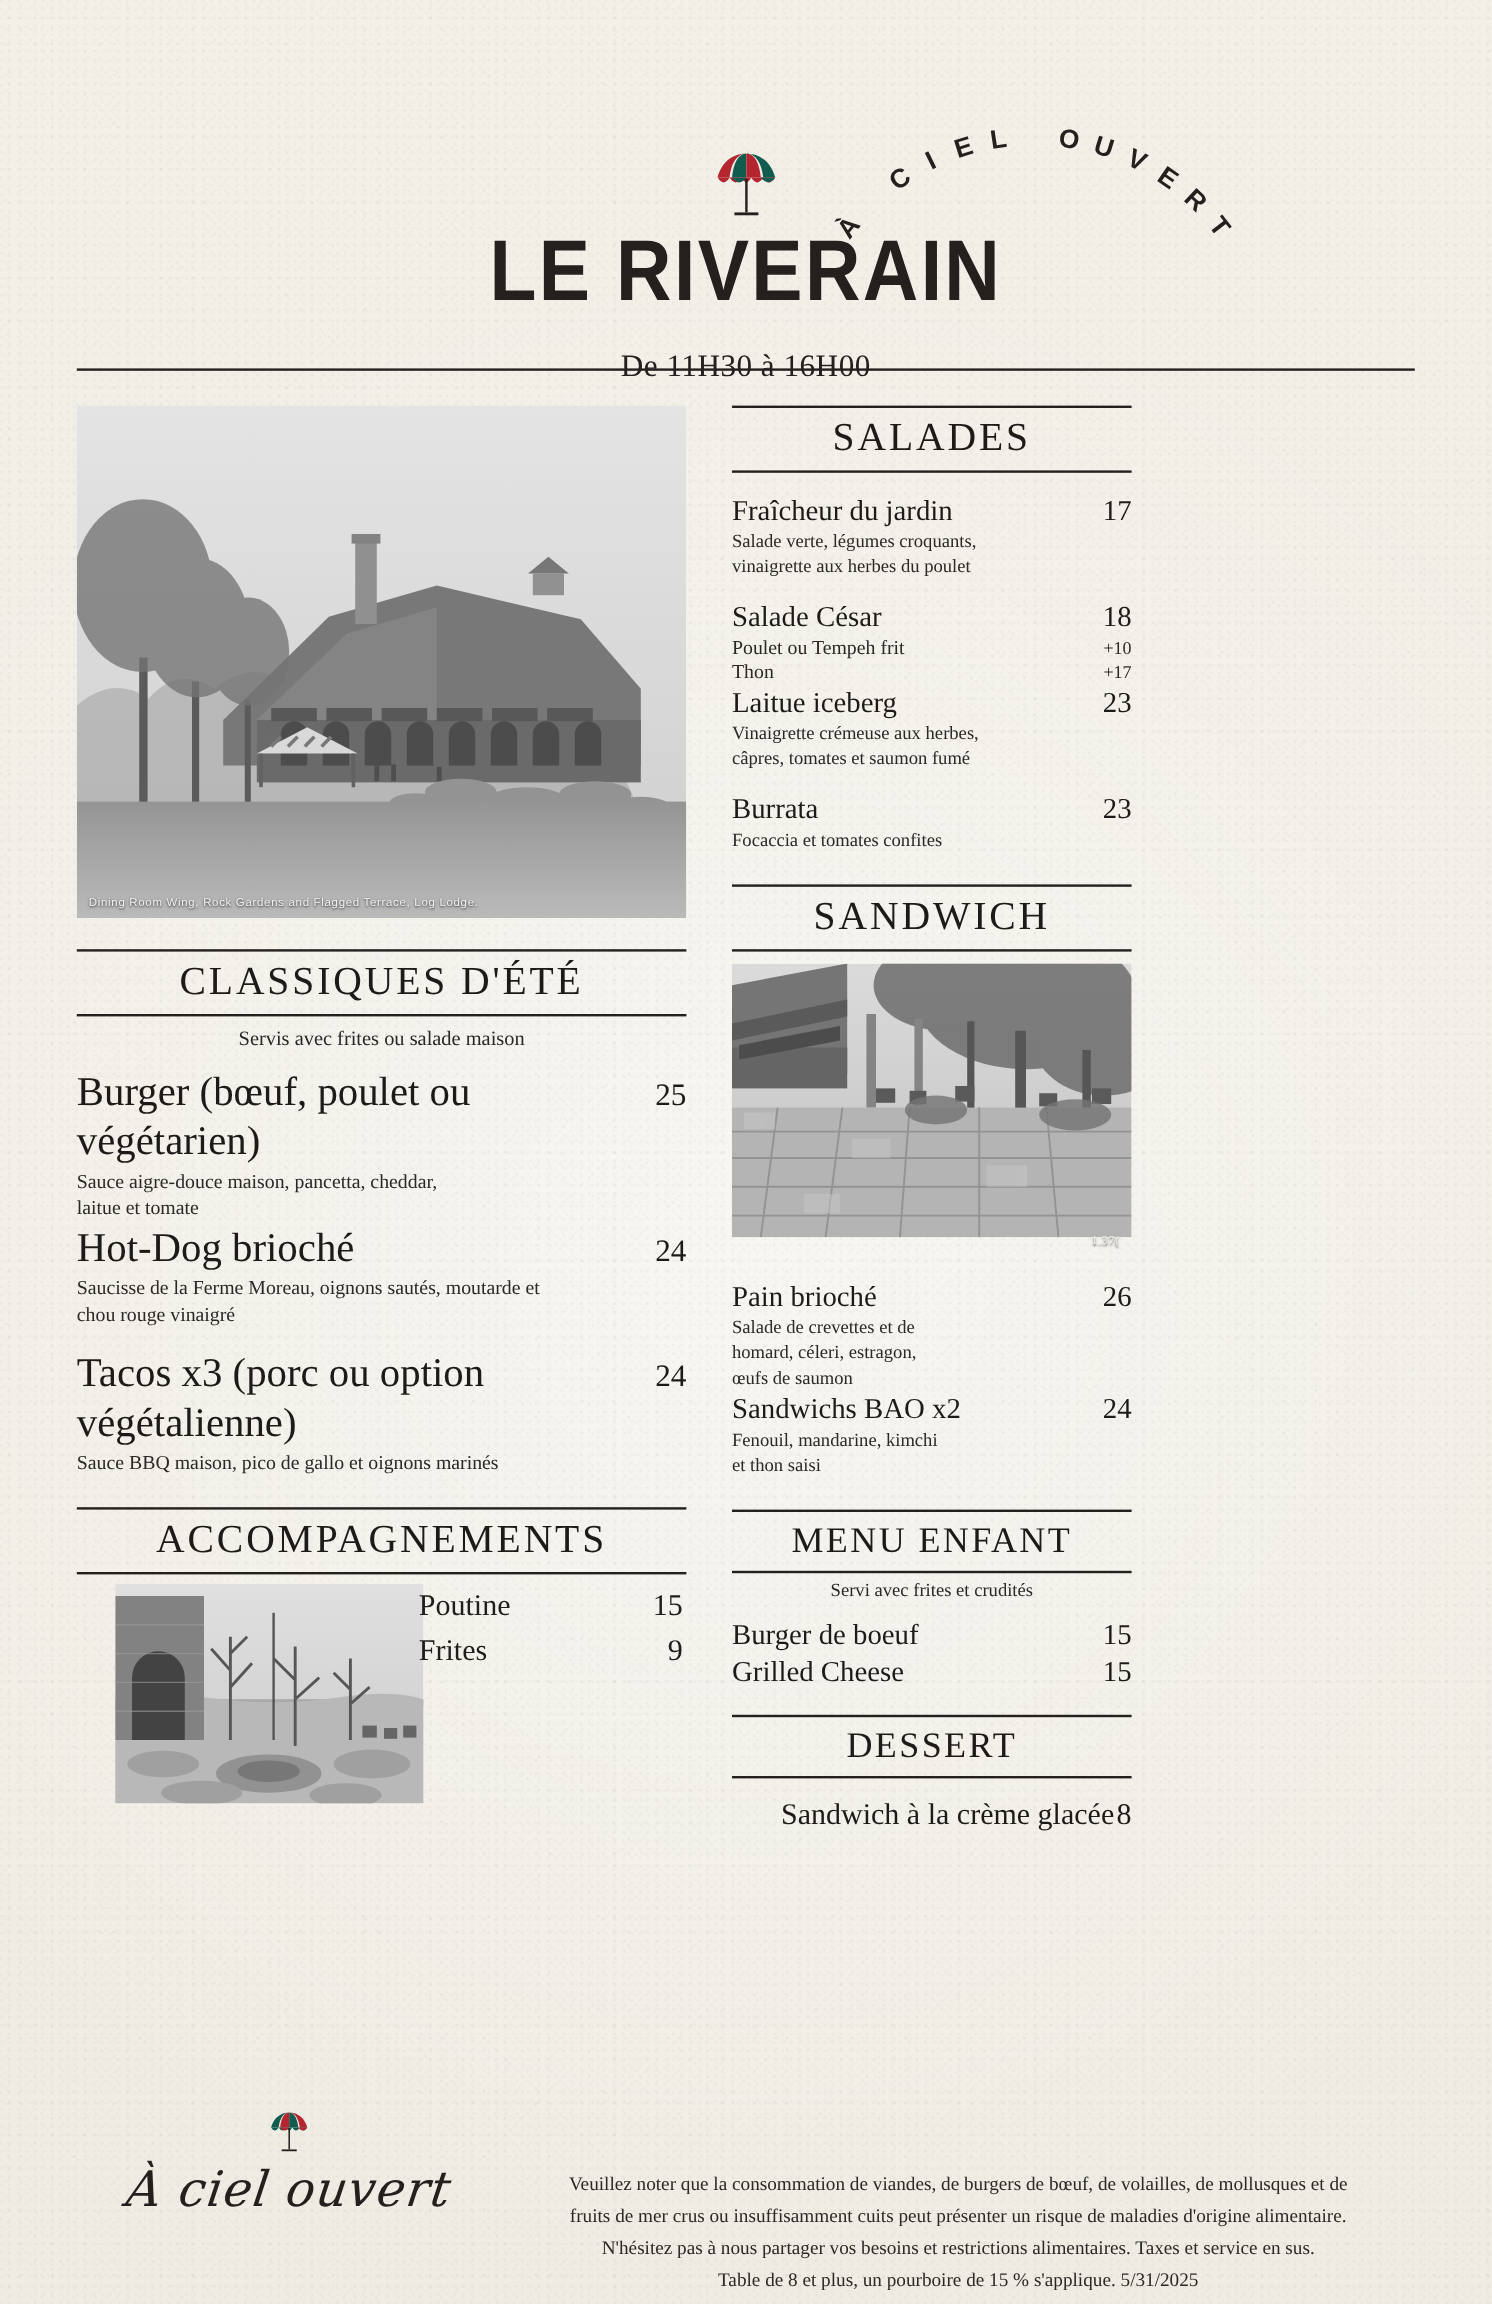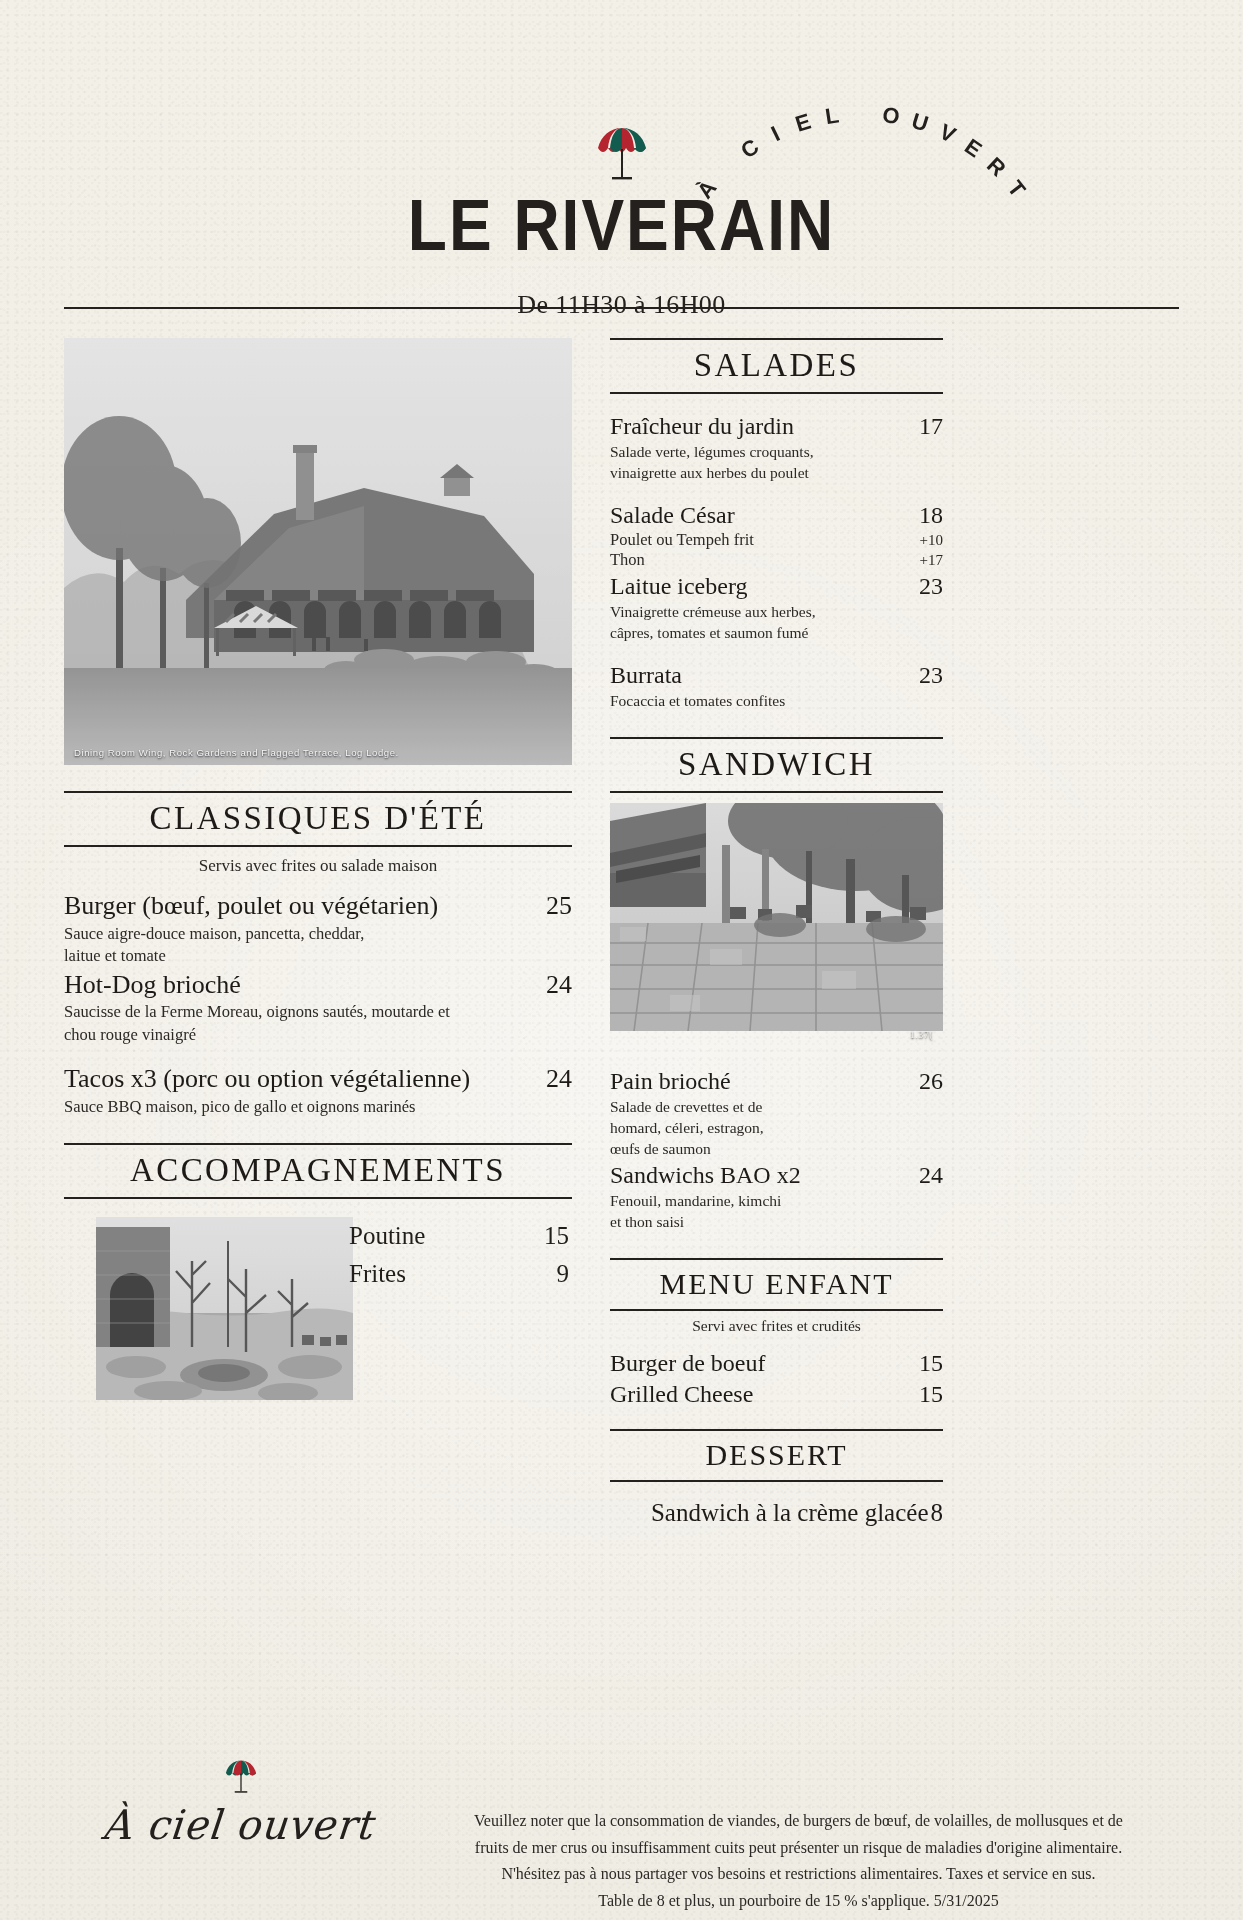--- a/index.html
+++ b/index.html
@@ -85,21 +85,21 @@
   }
   .sec.small h2{font-size:30px;letter-spacing:2px;}
   .subnote{
     text-align:center;font-size:17px;margin:9px 0 0;color:#2a2725;
   }
 
   
   .items{margin-top:14px;}
   .item{margin-bottom:2px;}
   .row{display:flex;align-items:baseline;justify-content:space-between;gap:10px;}
-  .nm{font-size:26px;line-height:1.22;color:#1d1a18;}
+  .nm{font-size:34px;line-height:1.22;color:#1d1a18;}
   .pr{font-size:26px;line-height:1.22;color:#1d1a18;white-space:nowrap;}
   .dsc{font-size:16.5px;line-height:1.3;color:#2b2826;margin-top:1px;}
   .addrow{display:flex;justify-content:space-between;align-items:baseline;}
   .addrow .an{font-size:16.5px;color:#2b2826;}
   .addrow .ap{font-size:15px;color:#2b2826;}
   .gap{height:16px;}
 
   
   .cmp .nm{font-size:24px;}
   .cmp .pr{font-size:24px;}
@@ -294,21 +294,21 @@
           </div>
         </div>
     </div>
 
     <div class="sec">
       <div class="rt"></div>
       <h2>ACCOMPAGNEMENTS</h2>
       <div class="rb"></div>
     </div>
 
-    <div style="position:relative;margin-top:18px;height:190px;padding-left:32px;">
+    <div style="position:relative;margin-top:8px;height:190px;padding-left:32px;">
       <div class="photo" style="width:257px;height:183px;">
         <svg width="257" height="183" viewBox="0 0 257 183" preserveAspectRatio="none">
           <defs>
             <linearGradient id="sky2" x1="0" y1="0" x2="0" y2="1">
               <stop offset="0%" stop-color="#e4e2da"></stop>
                 <stop offset="100%" stop-color="#cbc9c0"></stop>
             </linearGradient>
           </defs>
           <rect width="257" height="183" fill="url(#sky2)"></rect>
           <rect x="0" y="96" width="257" height="6" fill="#a6a49a"></rect>

